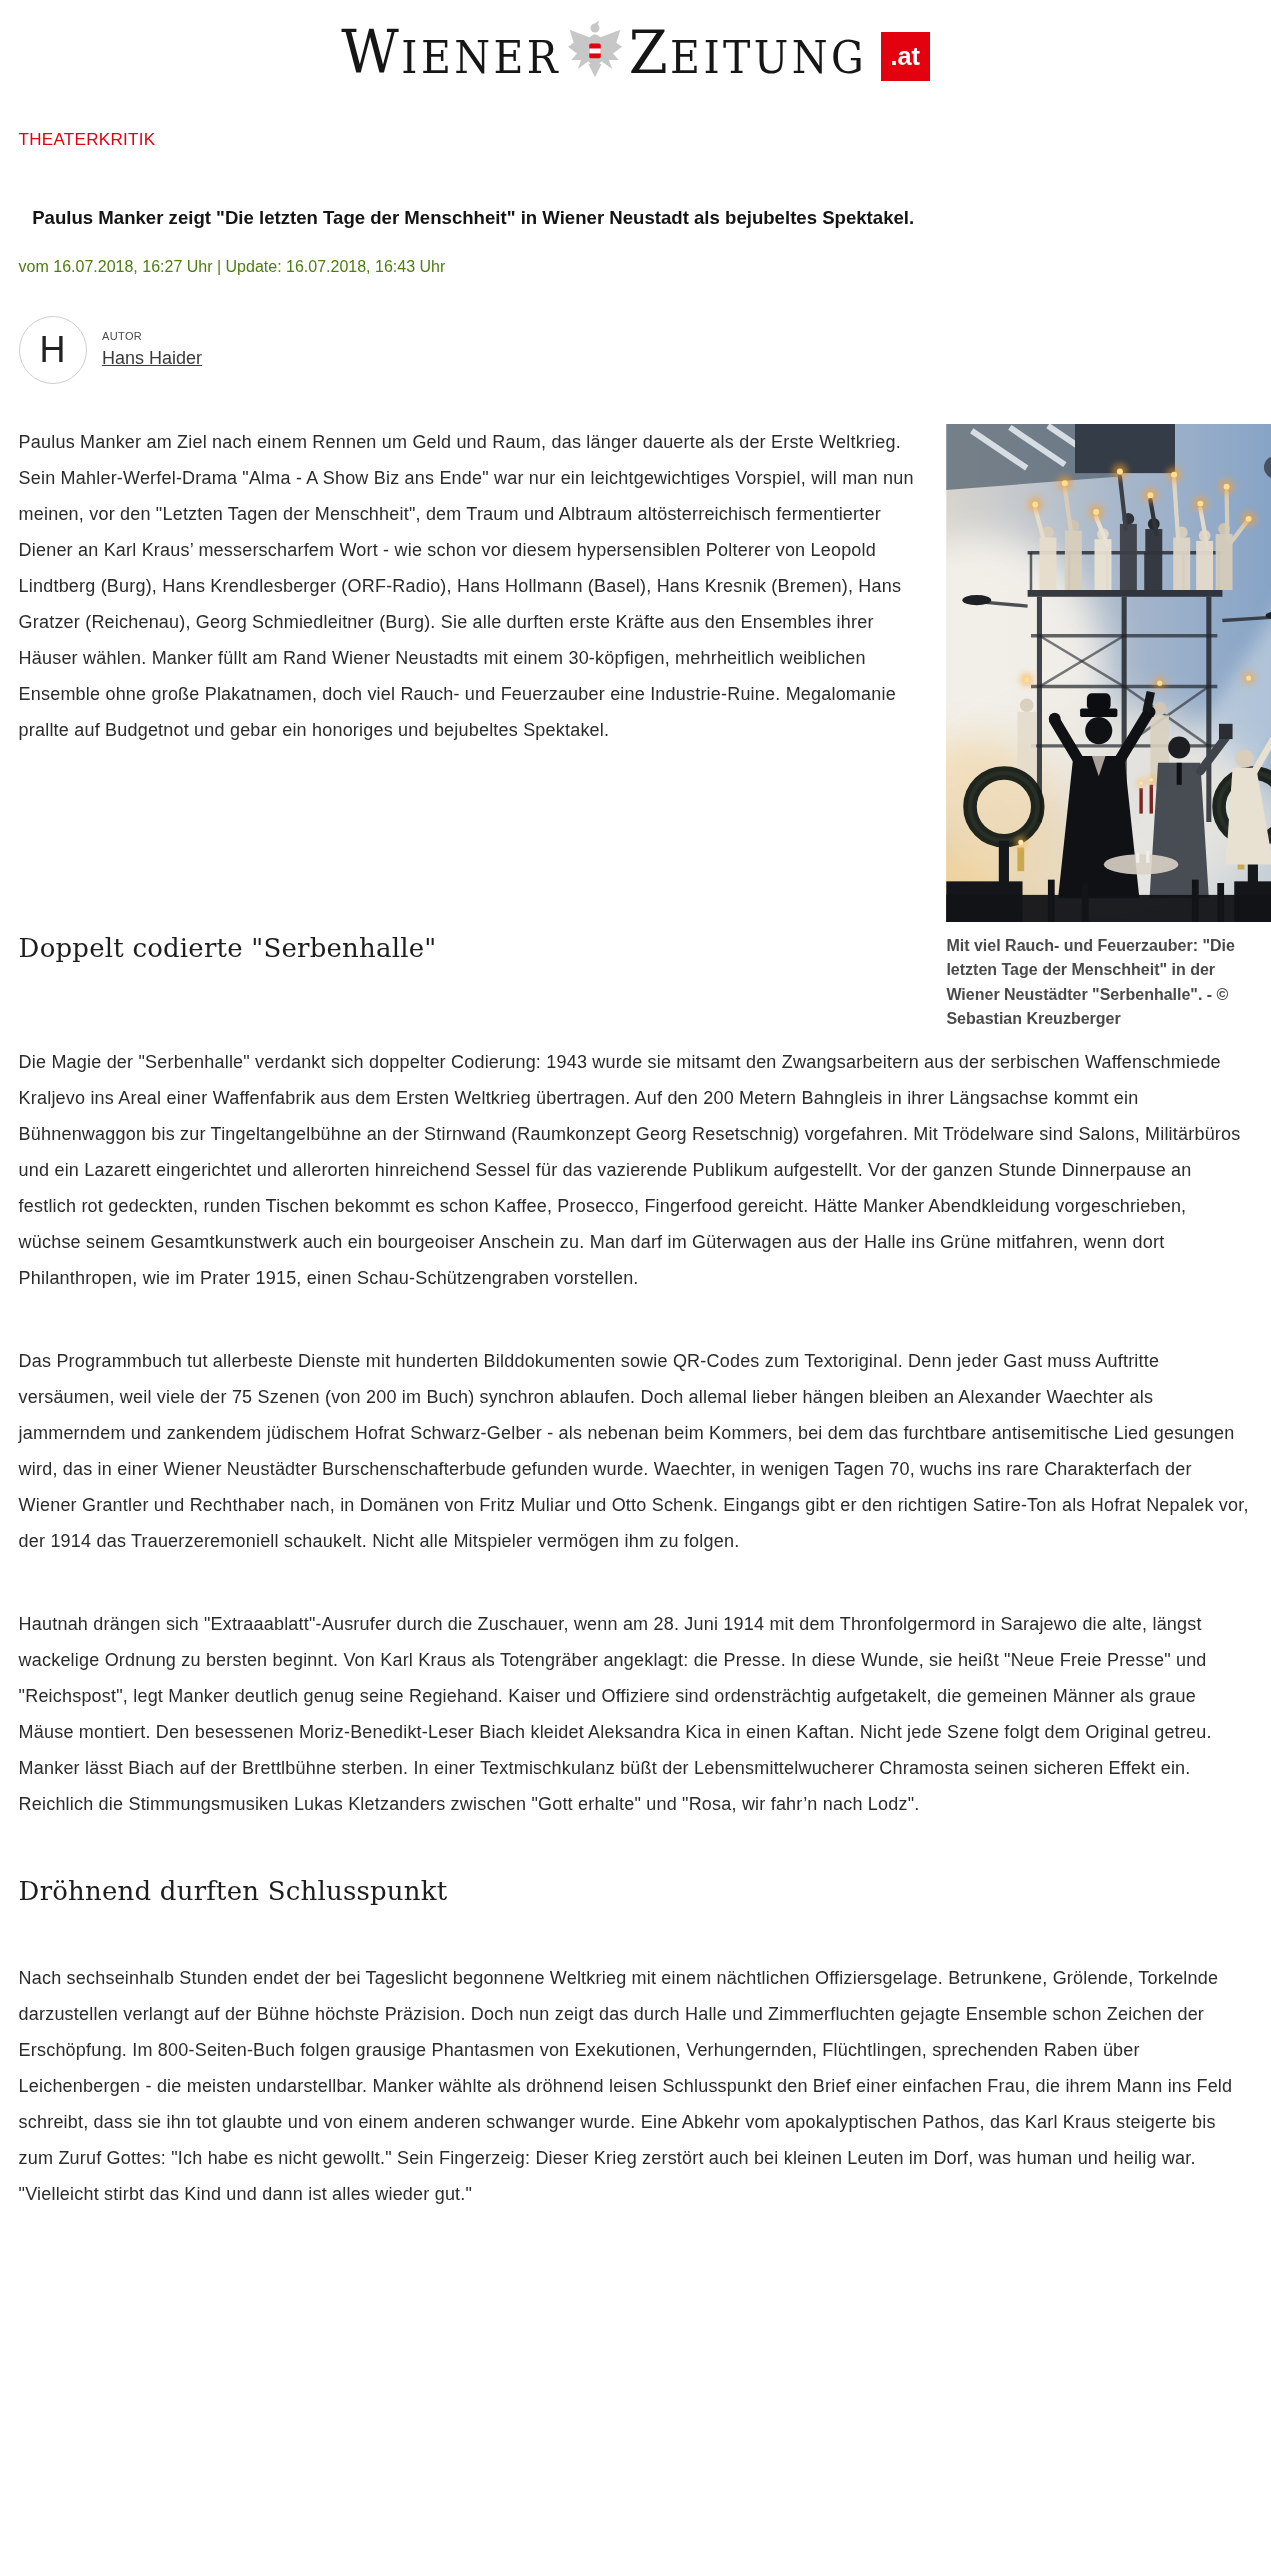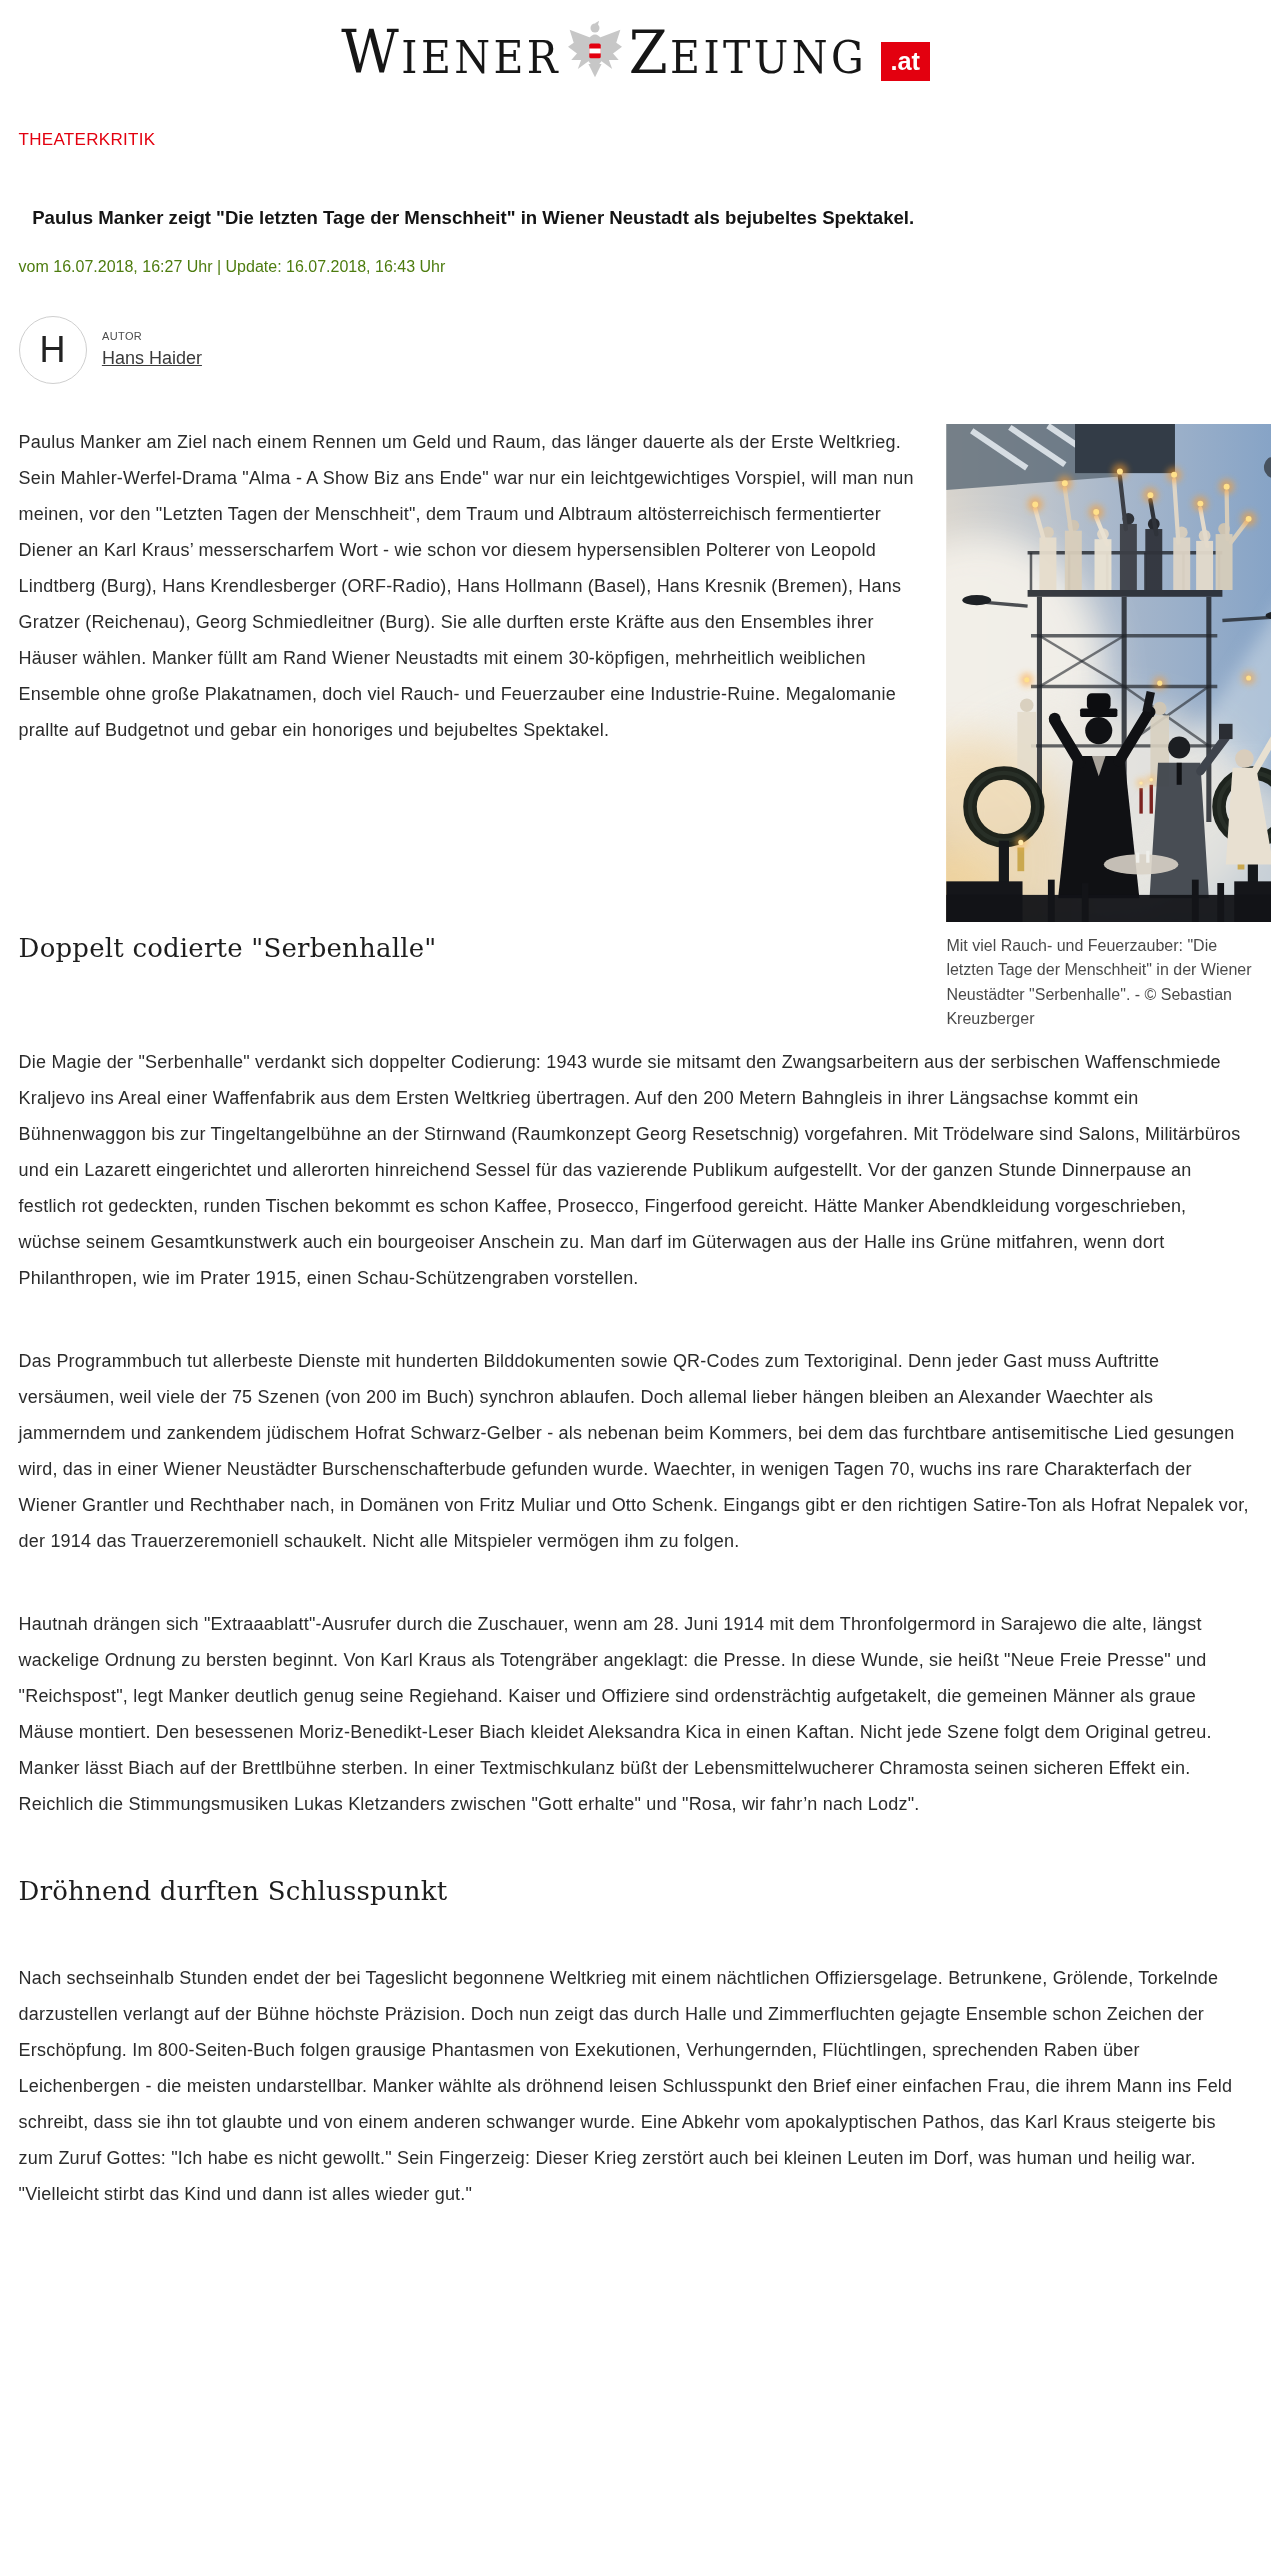--- a/index.html
+++ b/index.html
@@ -19,21 +19,21 @@
   .logo { display:flex; align-items:center; cursor:pointer; text-decoration:none; }
   .logo-word {
     font-family:"DejaVu Serif", serif; color:#161616;
     display:inline-flex; align-items:baseline;
     transform:scaleY(1.08); letter-spacing:2.5px;
   }
   .logo-initial { font-size:56px; line-height:1; }
   .logo-rest { font-size:41px; line-height:1; letter-spacing:3.4px; }
   .logo-eagle { width:54px; height:61px; margin:0 6.8px 5.1px 6.8px; flex:0 0 auto; }
   .logo-tld {
-    width:49px; height:39px; margin-left:13.6px; align-self:flex-end; margin-bottom:3.4px;
+    width:49px; height:49px; margin-left:13.6px; align-self:flex-end; margin-bottom:3.4px;
     background:#e3000f; color:#ffffff; font-weight:bold; font-size:25.4px;
     display:flex; align-items:center; justify-content:center;
   }
 
   
   .category {
     margin-top:39px; color:#e3000f; font-size:17px; font-weight:500;
     letter-spacing:0.3px; display:inline-block; cursor:pointer;
   }
   h1.headline {
@@ -65,21 +65,21 @@
   .clear-float { clear:right; }
 
   h2.crosshead {
     font-family:"DejaVu Serif", serif; font-size:26px; font-weight:500;
     color:#1d1d1d; letter-spacing:0.2px; margin:47px 0 51px 0;
   }
   h2.crosshead-2 { margin-top:54px; margin-bottom:54px; }
 
   
   figure.article-figure {
-    float:right; width:306px; margin:0 0 12px 27px;
+    float:right; width:306px; margin:0 0 12px 27px;font-weight:bold;
   }
   .figure-image { width:369px; height:498px; display:block; cursor:pointer; }
   .figure-image svg { display:block; }
   figcaption {
     margin-top:12px; font-size:16px; line-height:24.6px; color:#4a4a4a;
   }
 </style>
 </head>
 <body>
 

